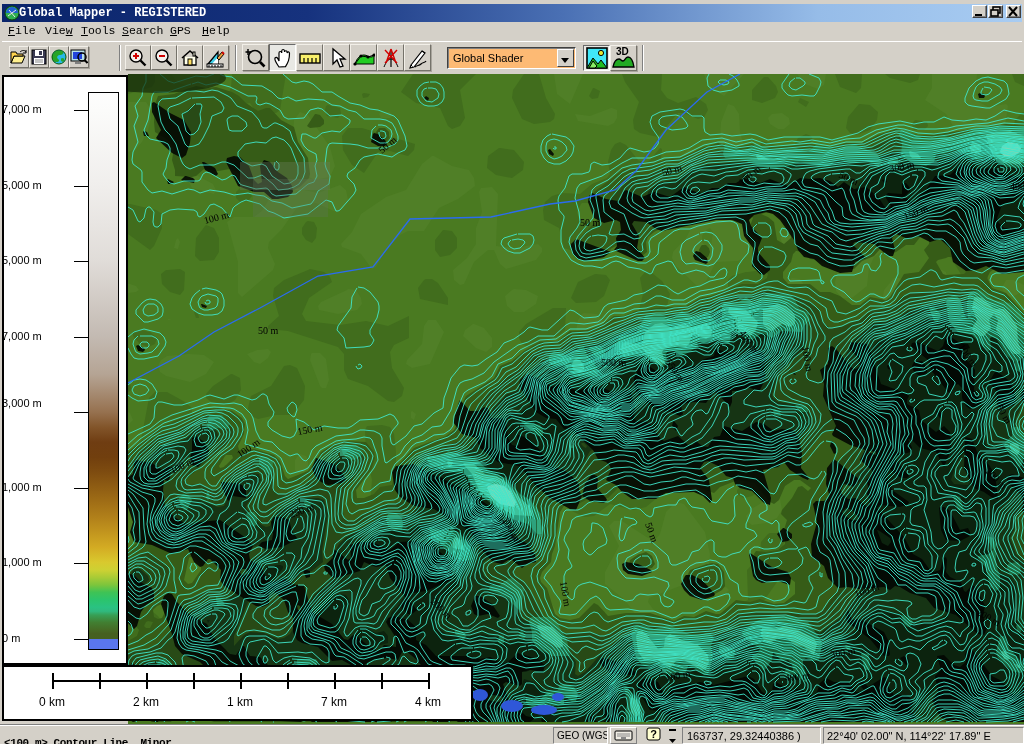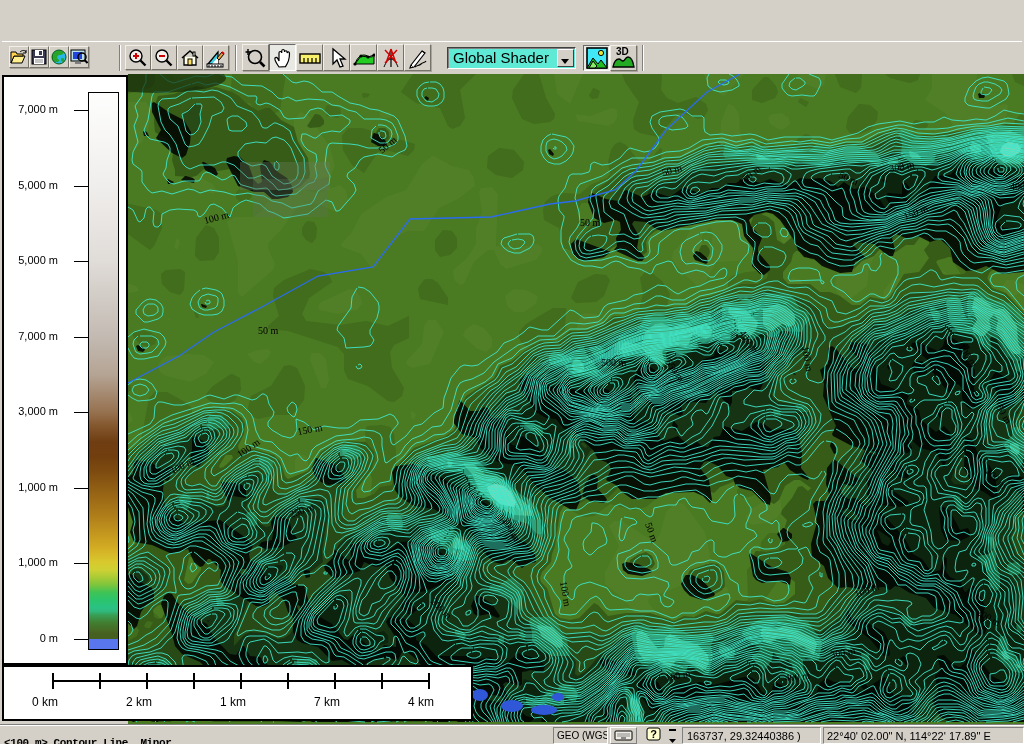--- a/index.html
+++ b/index.html
@@ -8,44 +8,71 @@
 #titletext{position:absolute;left:17px;top:0px;letter-spacing:0px;white-space:pre}
 .tbtn{position:absolute;top:1px;width:15px;height:13px;background:#d4d0c8;border:1px solid;border-color:#fff #404040 #404040 #fff;box-shadow:inset -1px -1px 0 #808080;font-size:9px;text-align:center;color:#000}
 #menubar{left:2px;top:20px;width:1020px;height:19px;background:#d4d0c8;font-family:"Liberation Mono",monospace;font-size:11.5px;color:#000;line-height:17px}
 .mi{position:absolute;top:0}
 .mi u{text-decoration:underline}
 #toolbar{left:2px;top:39px;width:1020px;height:33px;background:#d4d0c8;border-top:1px solid #fff}
 .tgroup{position:absolute;display:flex}
 .tb{background:#d4d0c8;border:1px solid;border-color:#f2efe8 #75726a #75726a #f2efe8;box-shadow:1px 1px 0 #a8a49c;display:flex;align-items:center;justify-content:center}
 .tb.pressed{border-color:#6a6a6a #fff #fff #6a6a6a;box-shadow:none;background:#e8e8e4}
 .sep{position:absolute;top:3px;width:2px;height:26px;border-left:1px solid #808080;border-right:1px solid #fff}
-#combo{position:absolute;left:445px;top:5px;width:129px;height:22px;background:#5eead4;border:1px solid;border-color:#404040 #fff #fff #404040;box-shadow:inset 1px 1px 0 #808080;font-size:15px;line-height:20px;color:#000}
+#combo{position:absolute;left:445px;top:5px;width:129px;height:22px;background:#fdba74;border:1px solid;border-color:#404040 #fff #fff #404040;box-shadow:inset 1px 1px 0 #808080;font-size:11px;line-height:20px;color:#000}
 #combo span{position:absolute;left:5px;top:0}
 #combobtn{position:absolute;right:1px;top:1px;width:17px;height:18px;background:#d4d0c8;border:1px solid;border-color:#fff #404040 #404040 #fff;text-align:center}
 #combobtn svg{margin-top:6px}
 #legend{left:2px;top:73px;width:126px;height:590px;background:#fff;border:2px solid #000}
 #lbar{position:absolute;left:84px;top:15px;width:31px;height:558px;border:1px solid #000;background:linear-gradient(to bottom,
  #fdfdfd 0%, #fbfbfa 3.2%, #f0eeec 16.7%, #e0dcd8 30.3%, #c3bab2 43.8%, #b5a494 50.6%,
  #96714f 57.4%, #82552a 60.1%, #6f3d12 62.8%, #713f0e 65.5%, #7e4c10 68.2%, #8f5d13 70.9%,
  #a06e16 73.6%, #b1801a 76.3%, #c2951e 79.0%, #d3ab23 81.7%, #d9c92e 84.4%, #cdd133 85.8%,
  #a9cb36 87.1%, #7cc53c 88.5%, #3fc355 89.8%, #2bc46d 91.2%, #2ac282 92.5%, #30b97e 93.2%,
  #379f55 93.9%, #417f32 95.2%, #466a24 96.6%, #466020 97.2%, #445e20 100%)}
 #lblue{position:absolute;left:85px;top:562px;width:29px;height:10px;background:#5a76ee}
 .ltick{position:absolute;left:70px;width:14px;height:1px;background:#000}
-.llab{position:absolute;right:68px;width:56px;text-align:right;font-size:11px;color:#000}
+.llab{position:absolute;right:68px;width:56px;font-size:11px;color:#000}
 #scalebar{left:2px;top:663px;width:471px;height:56px;background:#fff;border:2px solid #000}
 #sline{position:absolute;left:48px;top:13px;width:378px;height:2px;background:#000}
 .stick{position:absolute;top:6px;width:2px;height:16px;background:#000}
-.slab{position:absolute;top:28px;width:40px;text-align:left;font-size:12px;color:#000}
+.slab{position:absolute;top:28px;width:40px;text-align:center;font-size:12px;color:#000}
 #statusbar{left:0px;top:722px;width:1024px;height:22px;background:#d4d0c8;border-top:1px solid #808080;box-shadow:inset 0 1px 0 #fff;font-size:11px;color:#000}
 .scell{position:absolute;top:2px;height:17px;border:1px solid;border-color:#808080 #fff #fff #808080;line-height:16px;white-space:nowrap;overflow:hidden}
 #stext{position:absolute;left:4px;top:12px;font-family:"Liberation Mono",monospace;font-weight:bold;font-size:11px;letter-spacing:-0.4px;white-space:pre}
 </style></head>
 <body>
 <div id="win">
+ <div id="titlebar" class="abs">
+  <svg class="abs" style="left:2px;top:1px" width="16" height="16">
+        <circle cx="8" cy="8" r="7" fill="#30b050"></circle>
+        <path d="M2 8a6 6 0 0 1 12 0" fill="#2060d0"></path>
+        <circle cx="8" cy="8" r="7" fill="none" stroke="#0a3a0a"></circle>
+        <path d="M4 11l8-6M5 5l6 7" stroke="#e8e8e8" stroke-width="1"></path>
+      </svg>
+  <span id="titletext">Global Mapper - REGISTERED</span>
+  <div class="tbtn" style="left:970px"><svg width="13" height="11">
+          <rect x="2" y="8" width="7" height="2" fill="#000"></rect>
+        </svg></div>
+  <div class="tbtn" style="left:986px"><svg width="13" height="11">
+          <rect x="4" y="1" width="7" height="6" fill="none" stroke="#000" stroke-width="1.6"></rect>
+          <rect x="2" y="4" width="7" height="6" fill="#d4d0c8" stroke="#000" stroke-width="1.6"></rect>
+        </svg></div>
+  <div class="tbtn" style="left:1004px"><svg width="13" height="11">
+          <path d="M2 1l8 9M10 1l-8 9" stroke="#000" stroke-width="2"></path>
+        </svg></div>
+ </div>
+ <div id="menubar" class="abs">
+  <span class="mi" style="left:6px"><u>F</u>ile</span>
+  <span class="mi" style="left:43px">Vie<u>w</u></span>
+  <span class="mi" style="left:79px"><u>T</u>ools</span>
+  <span class="mi" style="left:120px"><u>S</u>earch</span>
+  <span class="mi" style="left:168px"><u>G</u>PS</span>
+  <span class="mi" style="left:200px"><u>H</u>elp</span>
+ </div>
  <div id="toolbar" class="abs">
   <div class="tgroup" style="left:7px;top:4px">
    <div class="tb" style="width:20px;height:22px">
           <svg width="18" height="16" viewBox="0 0 18 16">
             <path d="M1 14L4 7h11l-3 7z" fill="#ffef8e" stroke="#000" stroke-width="1"></path>
             <path d="M1 14V3h5l1 2h6v2H4z" fill="#ffd34e" stroke="#000" stroke-width="1"></path>
             <path d="M10 3c2-2 5-2 6 0" fill="none" stroke="#000"></path>
             <path d="M16 1v3h-3" fill="none" stroke="#000"></path>
           </svg>
         </div>
@@ -241,21 +268,21 @@
  <div id="legend" class="abs">
   <div id="lbar"></div>
       <div id="lblue"></div>
   <div class="ltick" style="top:562px"></div>
       <div class="llab" style="top:555px">0 m</div>
       <div class="ltick" style="top:486px"></div>
       <div class="llab" style="top:479px">1,000 m</div>
       <div class="ltick" style="top:411px"></div>
       <div class="llab" style="top:404px">1,000 m</div>
       <div class="ltick" style="top:335px"></div>
-      <div class="llab" style="top:328px">3,000 m</div>
+      <div class="llab" style="top:320px">3,000 m</div>
       <div class="ltick" style="top:260px"></div>
       <div class="llab" style="top:253px">7,000 m</div>
       <div class="ltick" style="top:184px"></div>
       <div class="llab" style="top:177px">5,000 m</div>
       <div class="ltick" style="top:109px"></div>
       <div class="llab" style="top:102px">5,000 m</div>
       <div class="ltick" style="top:33px"></div>
       <div class="llab" style="top:26px">7,000 m</div>
  </div>
  <div id="scalebar" class="abs">

